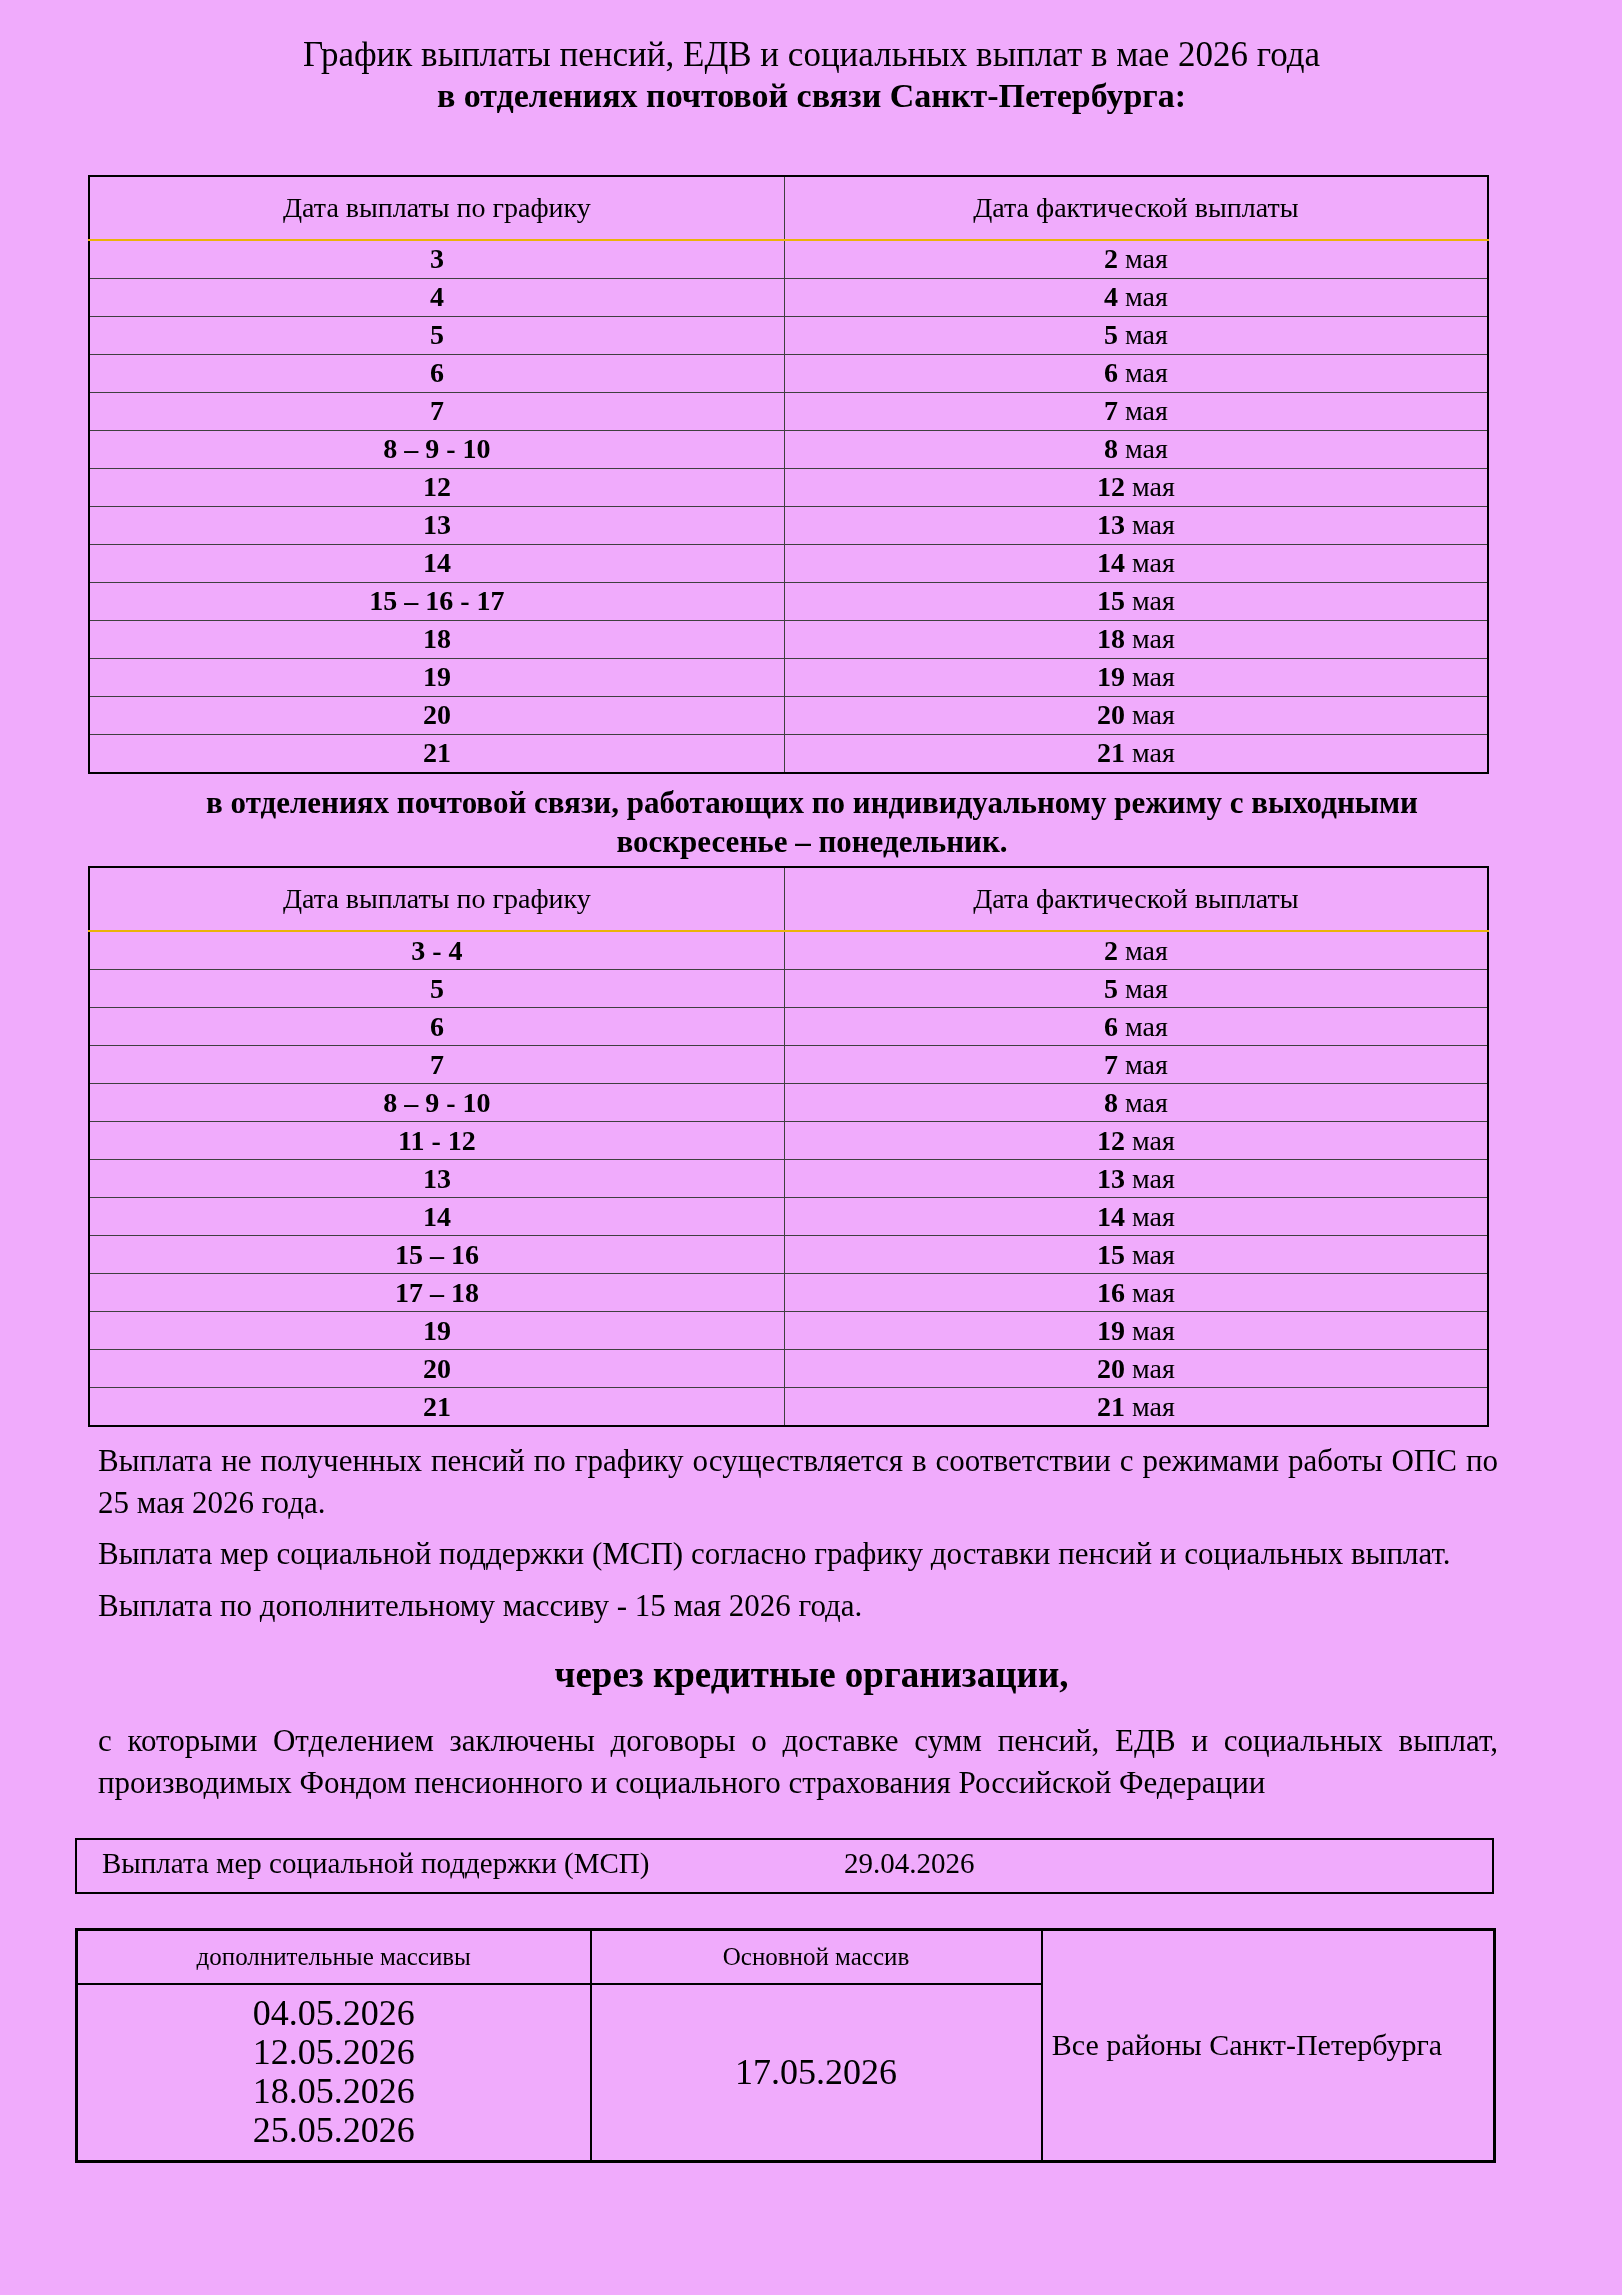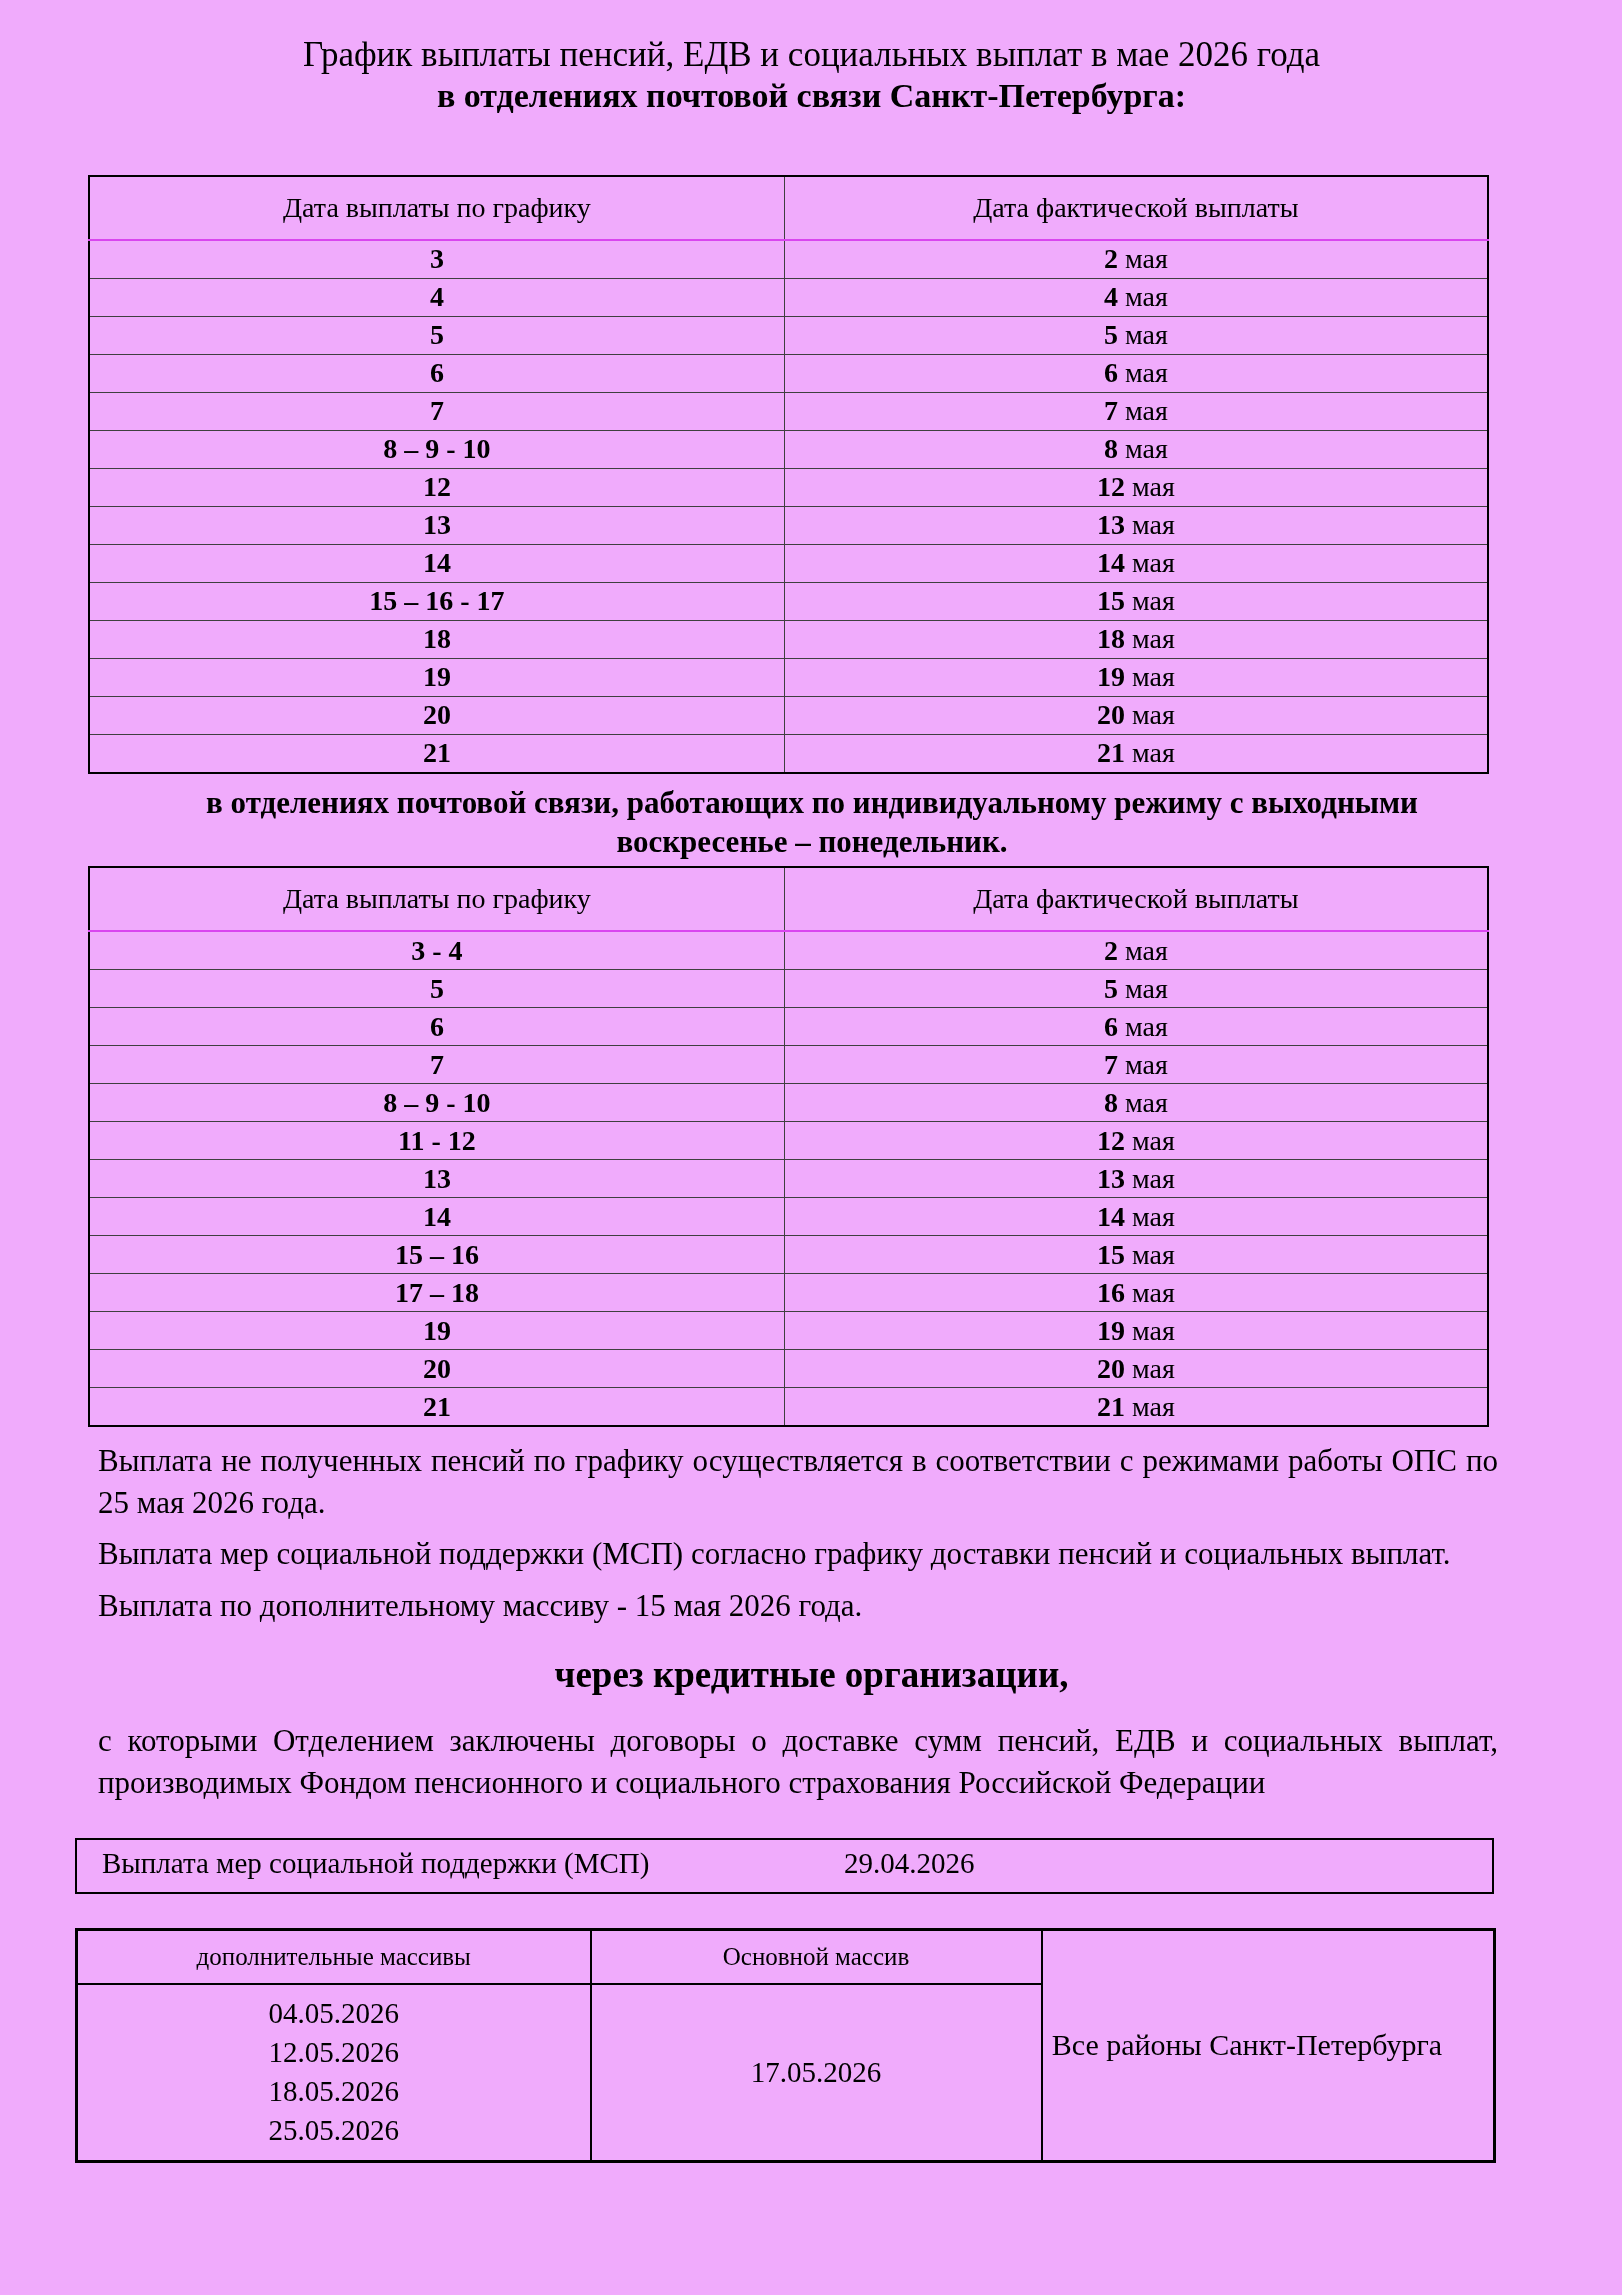--- a/index.html
+++ b/index.html
@@ -40,21 +40,21 @@
     padding:0;
   }
   .schedule td{
     height:37px;
     font-size:28px;
     text-align:center;vertical-align:middle;
     border:1.3px solid #3f3f3f;
     padding:0;
   }
   .schedule td:first-child{font-weight:bold;}
-  .schedule th{border-bottom:2px solid #d946ef;}
+  .schedule th{border-bottom:2px solid #eab308;}
   .mid-text{
     width:1440px;
     margin:9.2px 92px 0 92px;
     text-align:center;
     font-size:31px;line-height:39px;
     font-weight:bold;
   }
   .notes{
     width:1400px;
     margin:13px 0 0 98px;
@@ -98,21 +98,21 @@
     height:52px;
     font-weight:normal;
     font-size:25px;
     vertical-align:middle;
     border:2px solid #000;
     border-bottom:2.6px solid #000;
     padding:0;
   }
   .bottom td{
     border:2px solid #000;
-    font-size:29px;
+    font-size:36px;
     vertical-align:middle;
     padding:0;
   }
   .bottom td.extra-dates{
     height:175px;
     text-align:center;
     line-height:39px;
   }
   .bottom td.main-date{text-align:center;}
   .bottom td.region{

